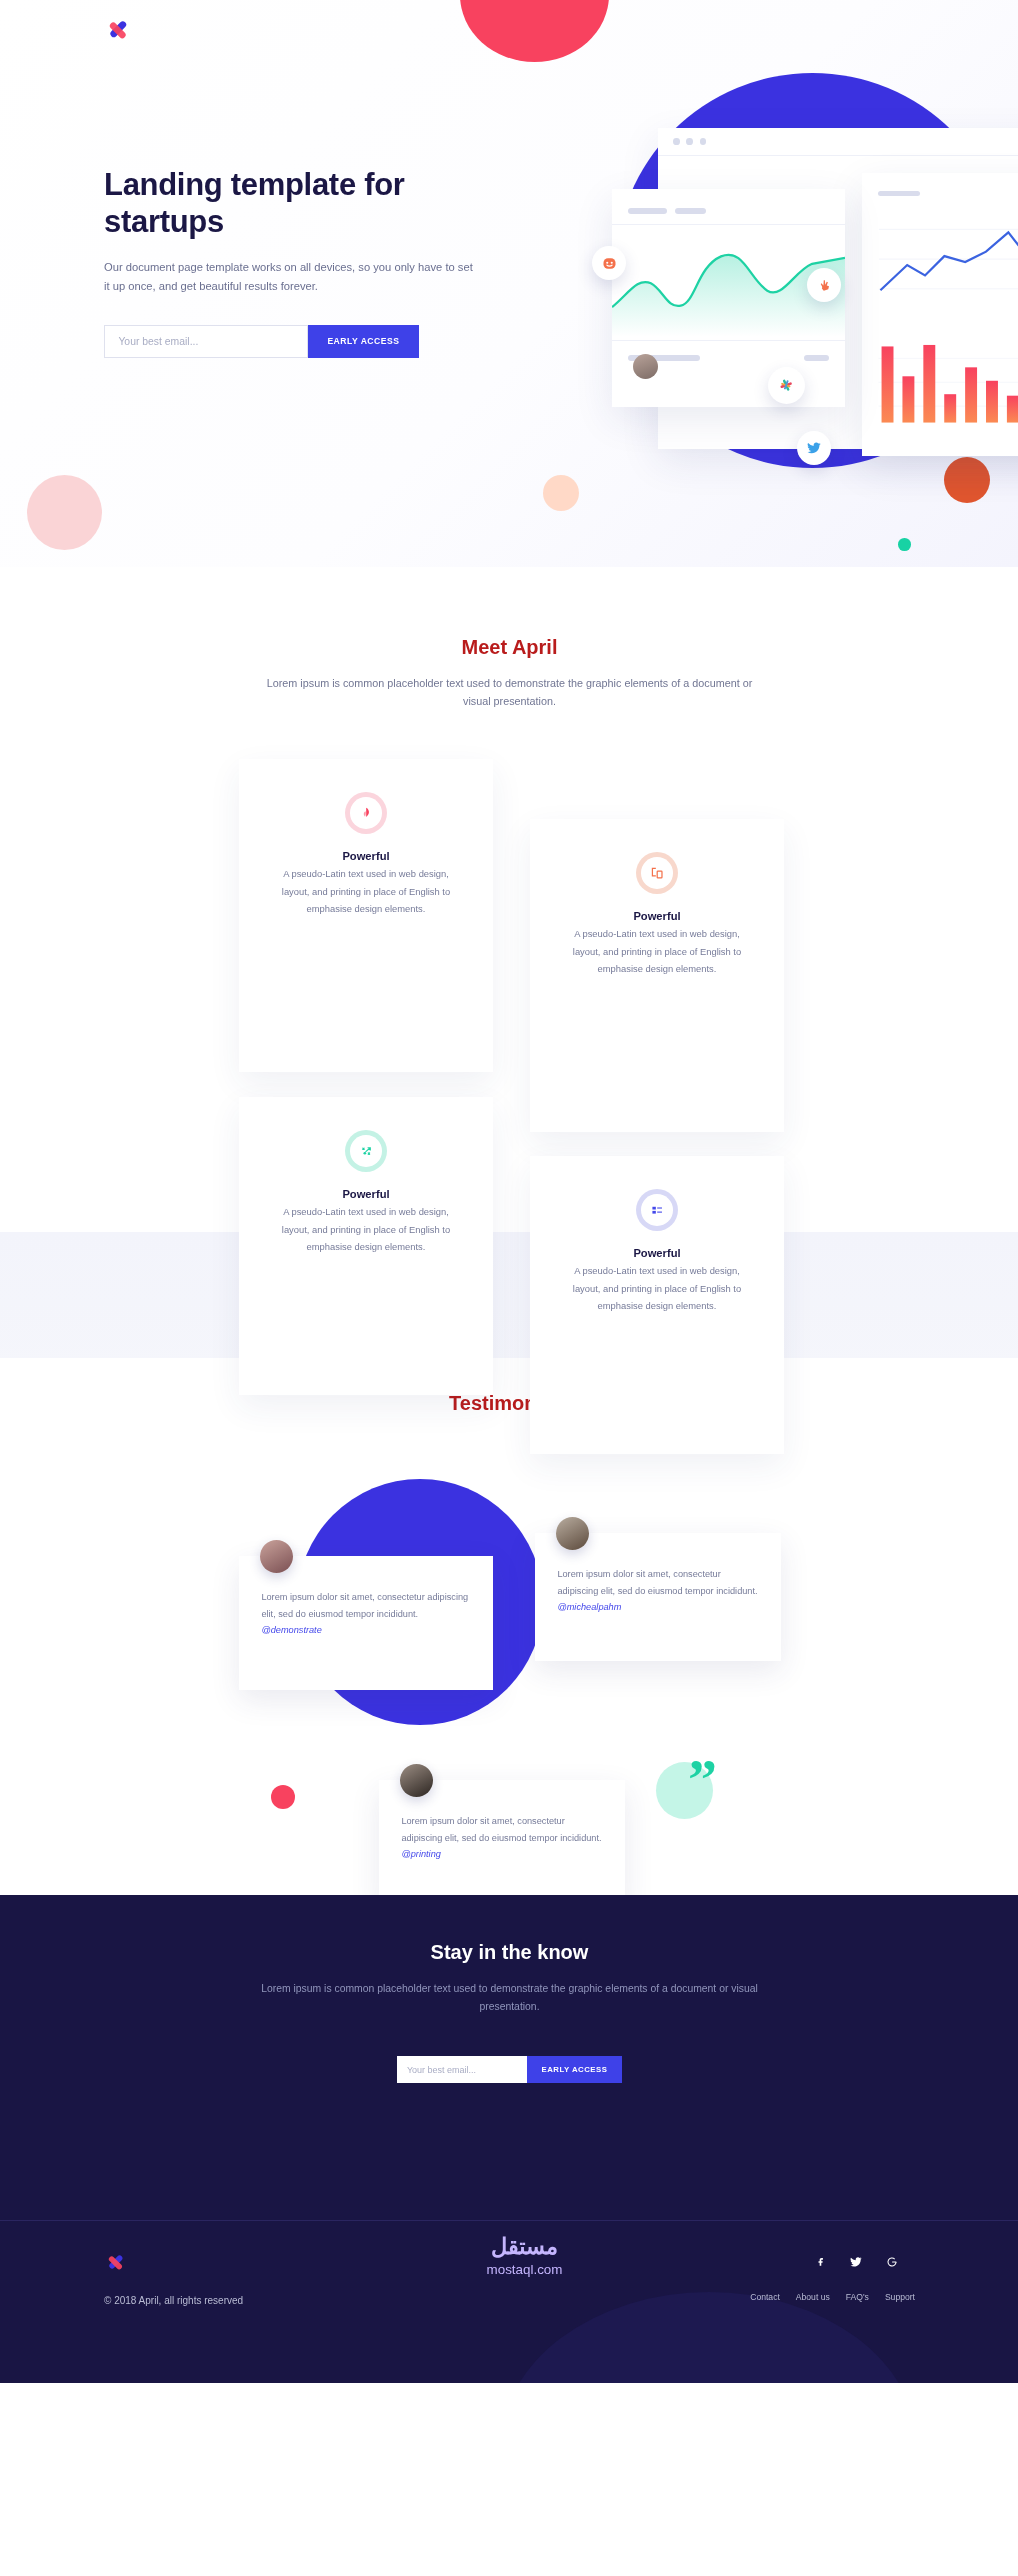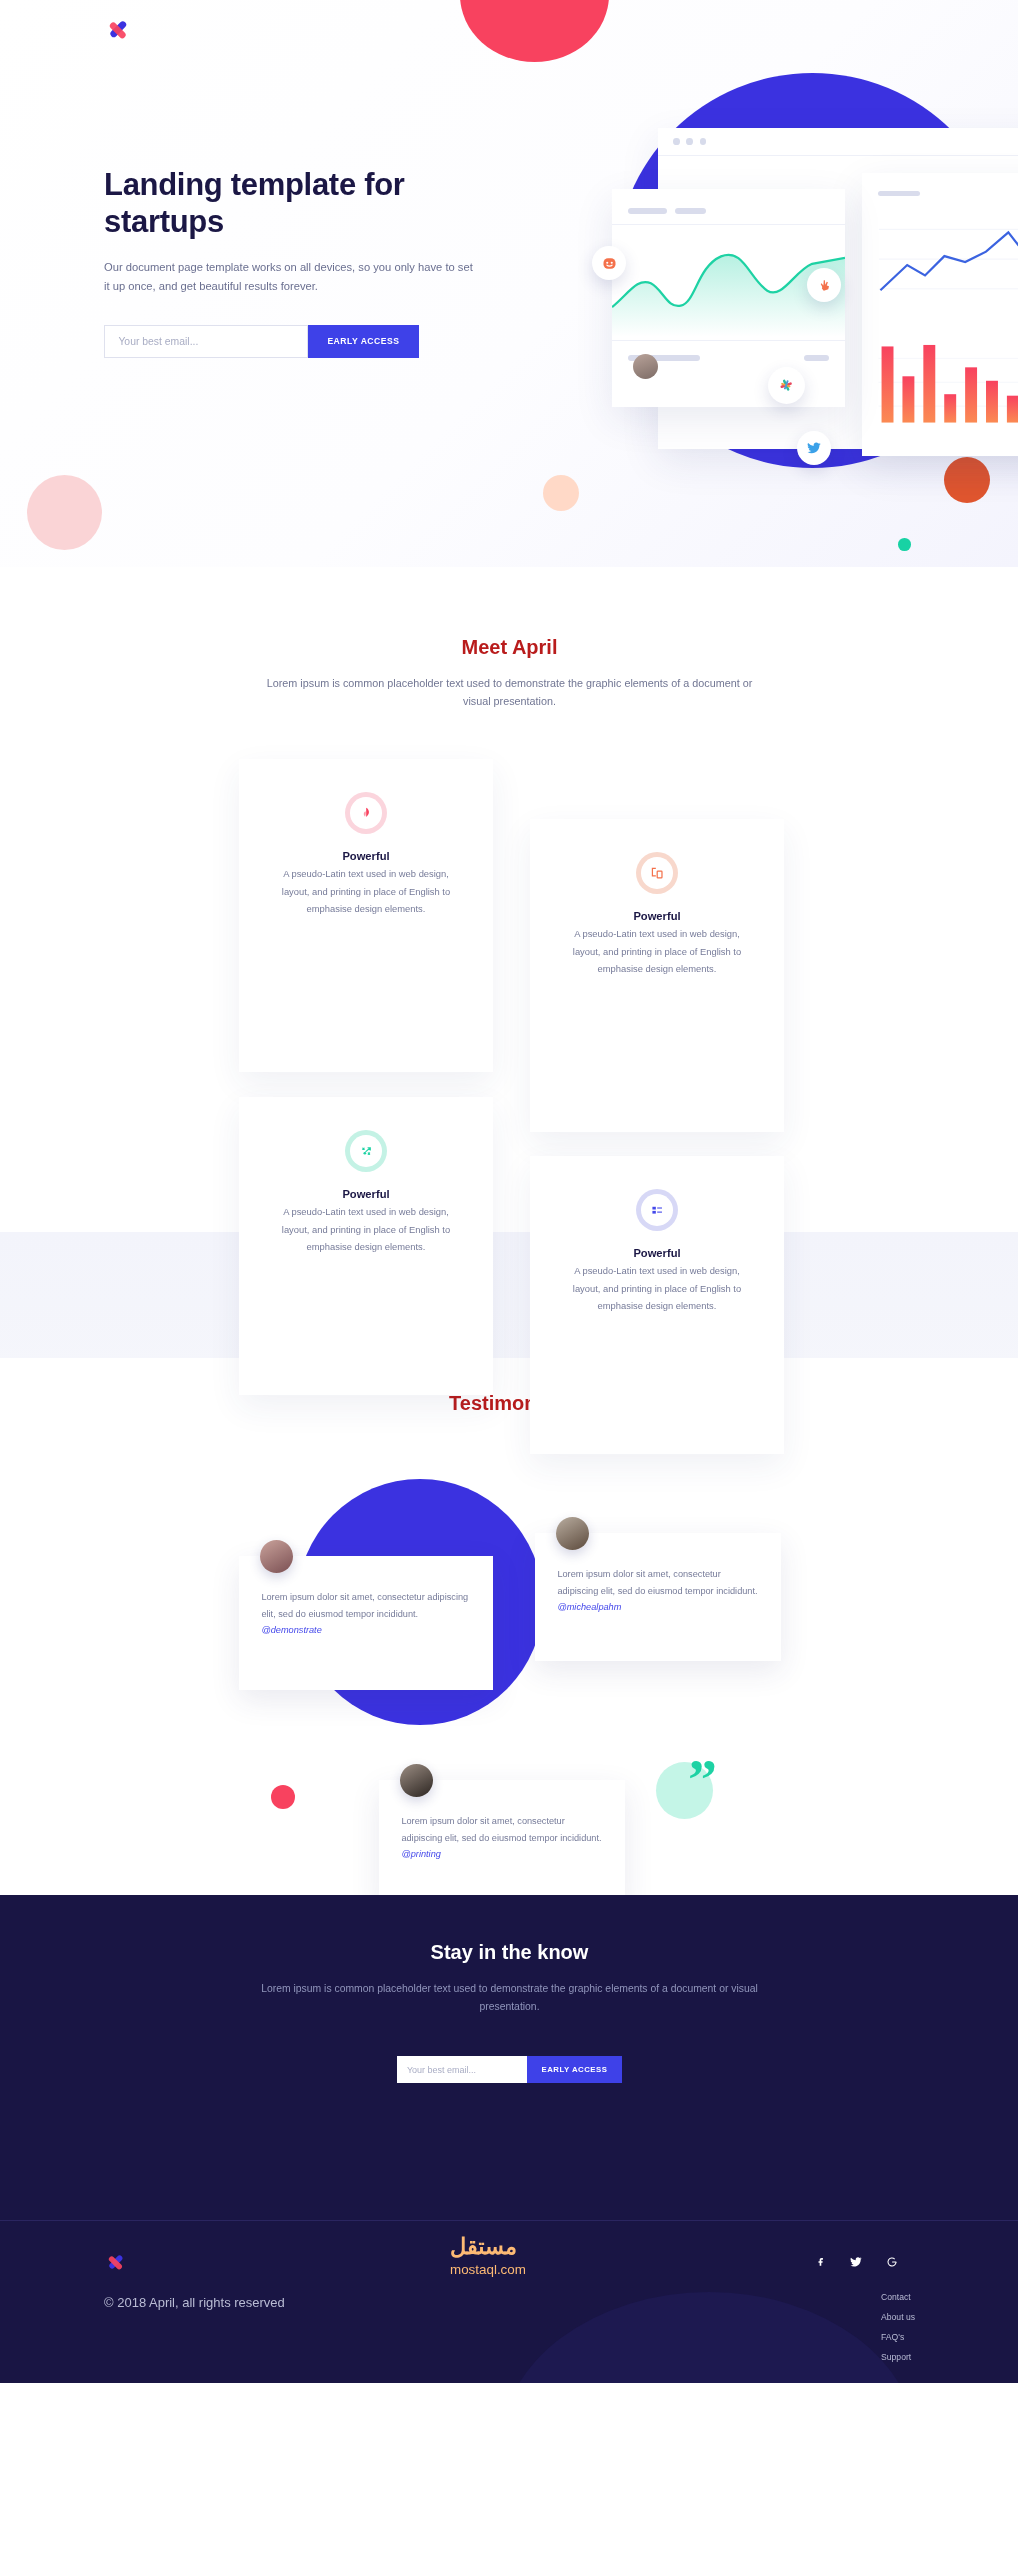--- a/index.html
+++ b/index.html
@@ -102,27 +102,27 @@
                font-family:"Liberation Sans", sans-serif; }
   .cta-input::placeholder { color:#a9adc4; }
   .cta-btn { height:27px; padding:0 15px; border:0; background:#3e41e8; color:#fff;
              font-size:7.8px; font-weight:bold; letter-spacing:0.5px; cursor:pointer;
              font-family:"Liberation Sans", sans-serif; }
 
   
   .footer { position:relative; width:1019px; height:163px; background:#191544; overflow:hidden; }
   .footer-div { position:absolute; left:0; top:0; width:1019px; height:0.7px; background:#2a2560; }
   .f-logo { position:absolute; left:104px; top:31px; width:22.4px; height:22.4px; }
-  .f-copy { position:absolute; left:104px; top:75px; font-size:13px; color:#b9bcd4; }
+  .f-copy { position:absolute; left:104px; top:75px; font-size:10px; color:#b9bcd4; }
   .f-social { position:absolute; left:815px; top:36px; display:flex; gap:24px; }
   .f-social span { color:#fff; font-size:12px; cursor:pointer; line-height:1; }
-  .f-links { position:absolute; right:104px; top:72px; display:flex; gap:10px;flex-direction:column; }
+  .f-links { position:absolute; right:104px; top:72px; display:flex; gap:16px; }
   .f-links a { color:#b9bcd4; font-size:8.6px; text-decoration:none; cursor:pointer; }
-  .wm { position:absolute; left:450px; top:13.4px; width:149px; text-align:left;
-        color:#fdba74; }
+  .wm { position:absolute; left:450px; top:13.4px; width:149px; text-align:center;
+        color:#c4b5fd; }
   .wm-ar { font-size:22.4px; font-weight:bold; letter-spacing:1.5px; direction:rtl; }
   .wm-la { font-size:13.4px; margin-top:1.5px; }
   .wm-arc { position:absolute; left:500px; top:72px; width:418px; height:313px;
             border-radius:50%; background:#1d1950; }
 </style>
 </head>
 <body>
 
 <div class="page">
 

